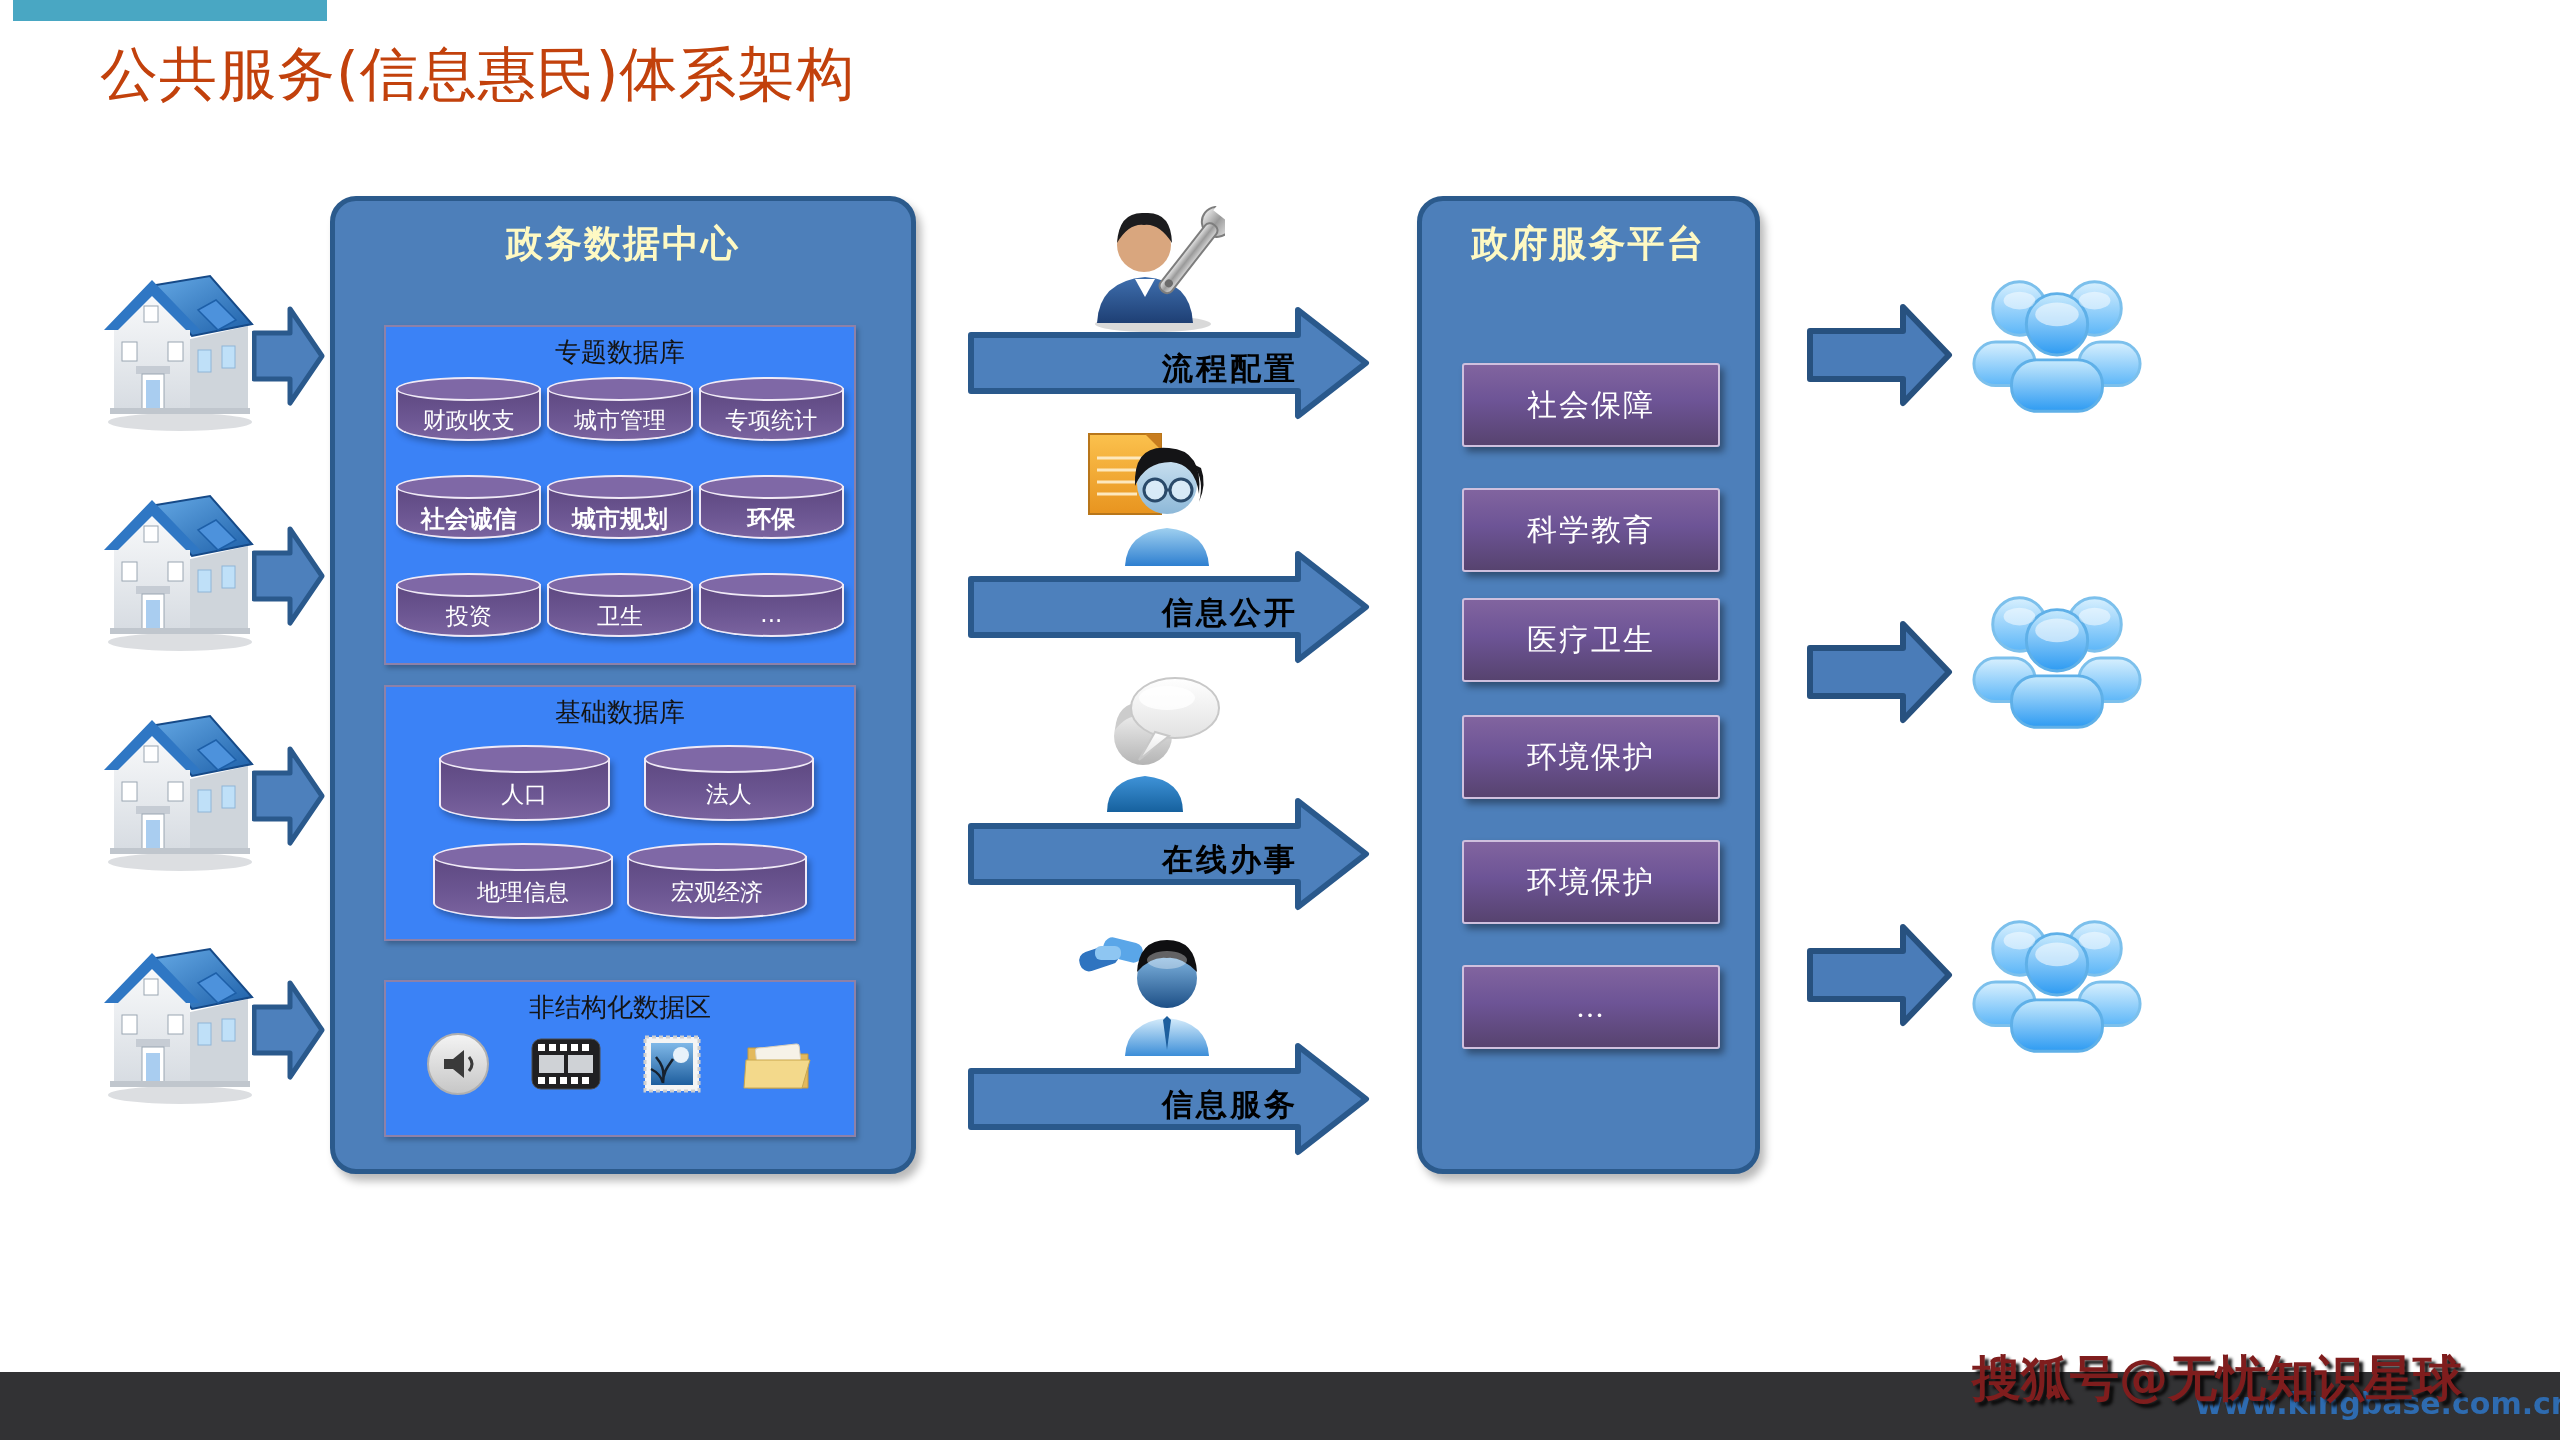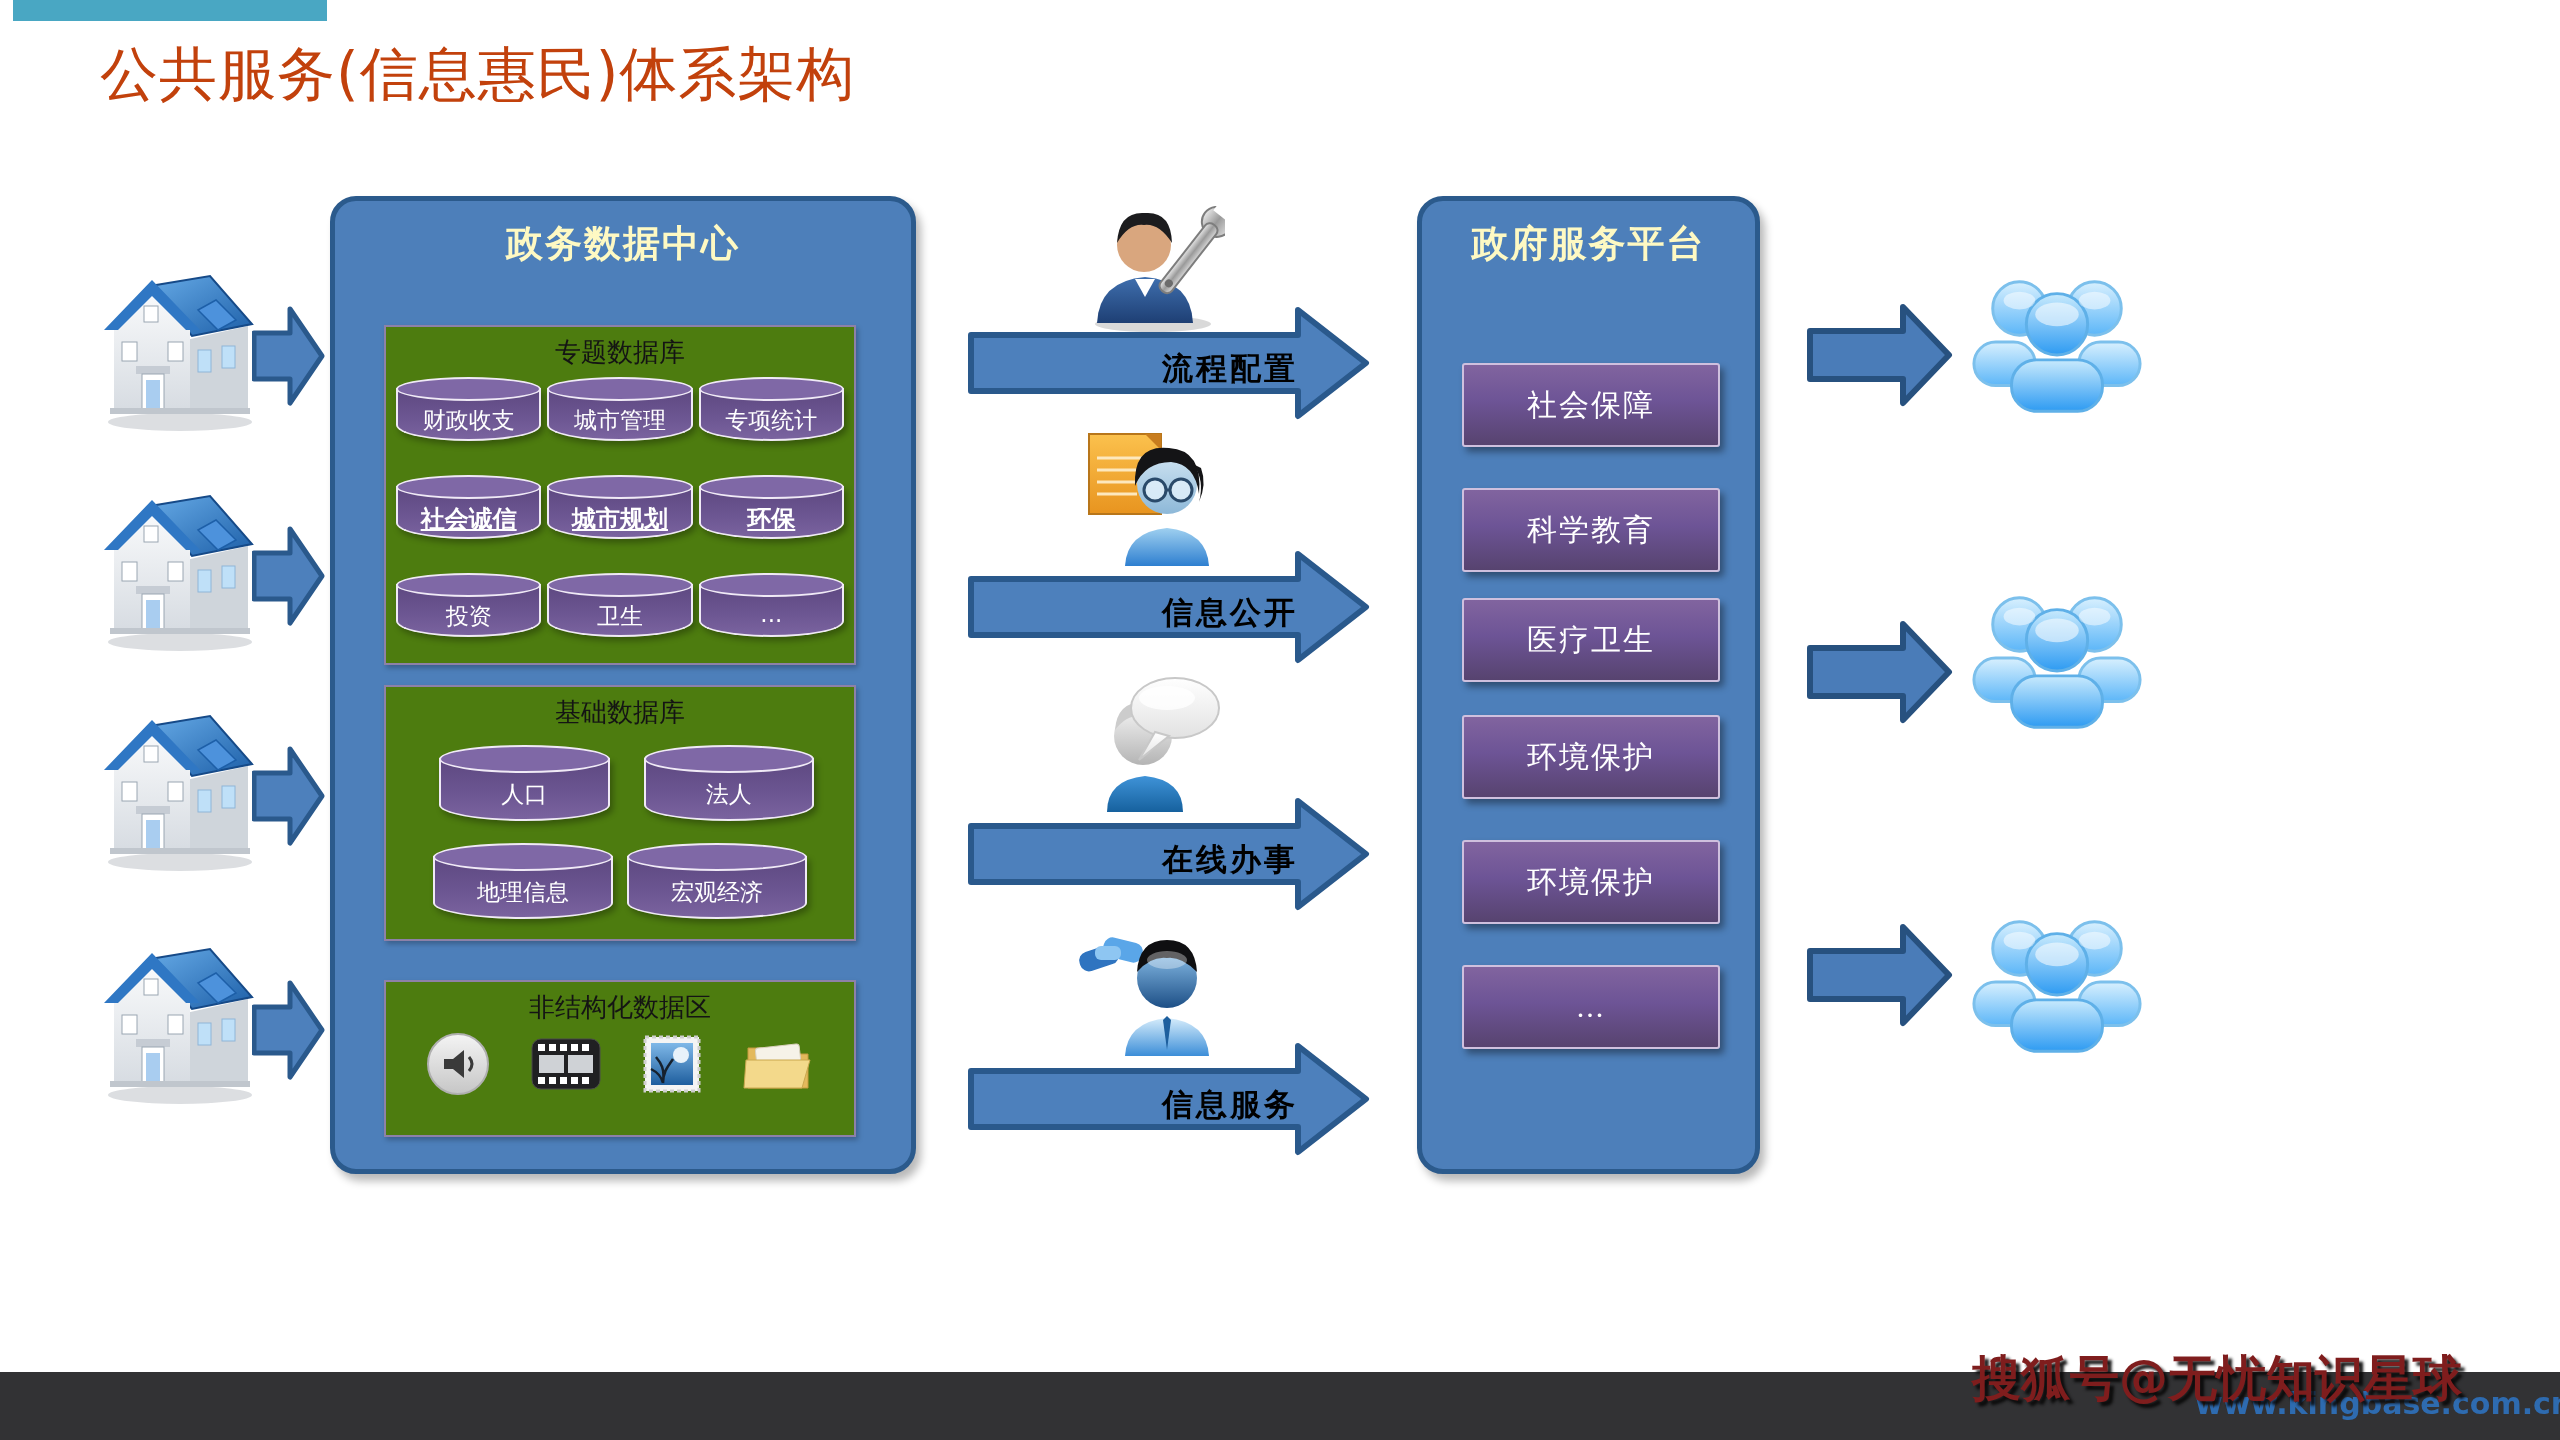--- a/index.html
+++ b/index.html
@@ -9,29 +9,29 @@
   }
   .abs{position:absolute;}
   
   .teal-bar{left:13px;top:0;width:314px;height:21px;background:#49a7c3;}
   
   .page-title{left:100px;top:36px;font-size:58px;font-weight:400;color:#c2410c;letter-spacing:1px;white-space:nowrap;}
   
   .big-box{background:#4d7fba;border:5px solid #2b5a8c;border-radius:26px;box-shadow:5px 7px 9px rgba(0,0,0,0.28);}
   .box-header{position:absolute;left:0;right:0;top:18px;text-align:center;color:#fef9c3;font-size:37px;font-weight:700;letter-spacing:2px;}
   
-  .inner-panel{background:#4d7c0f;border:2px solid #8d81a8;box-shadow:2px 3px 5px rgba(0,0,0,0.25);}
+  .inner-panel{background:#3b82f6;border:2px solid #8d81a8;box-shadow:2px 3px 5px rgba(0,0,0,0.25);}
   .panel-title{position:absolute;left:0;right:0;top:8px;text-align:center;color:#141414;font-size:26px;}
   
   .cyl-row{position:absolute;display:flex;justify-content:center;}
   .cyl{position:relative;}
   .cyl-top{position:absolute;top:0;left:0;right:0;height:24px;background:#7f68a6;border:2px solid #f0eaf6;border-radius:50%;z-index:2;box-sizing:border-box;}
   .cyl-body{position:absolute;top:11px;bottom:0;left:0;right:0;background:linear-gradient(180deg,#5d4880 0%,#6b5591 55%,#7a639f 100%);border:2px solid #f0eaf6;border-top:none;border-radius:0 0 50% 50% / 0 0 16px 16px;box-shadow:3px 4px 6px rgba(0,0,0,0.3);box-sizing:border-box;}
   .cyl-label{position:absolute;left:0;right:0;z-index:3;text-align:center;color:#ffffff;font-size:23px;}
-  .cyl-label.bold{font-weight:800;font-size:24px;text-decoration:underline;}
+  .cyl-label.bold{font-weight:800;font-size:24px;}
   
   .flow-arrow{position:absolute;}
   .flow-arrow svg{position:absolute;left:0;top:0;width:100%;height:100%;}
   .flow-label{position:absolute;left:20px;width:310px;top:44px;text-align:right;color:#000000;font-size:31px;font-weight:600;letter-spacing:3px;}
   
   .svc-btn{position:absolute;left:1462px;width:258px;height:84px;background:linear-gradient(180deg,#81649f 0%,#6d5496 45%,#57436f 100%);border:2px solid #cfc0de;border-radius:3px;box-shadow:4px 5px 7px rgba(0,0,0,0.38);display:flex;align-items:center;justify-content:center;color:#fff;font-size:30px;letter-spacing:2px;box-sizing:border-box;font-family:Liberation Serif, serif;}
   
   .media-row{position:absolute;left:0;right:0;top:50px;display:flex;justify-content:center;align-items:center;gap:40px;}
   
   .bottom-bar{left:0;top:1372px;width:2560px;height:68px;background:#323234;}

